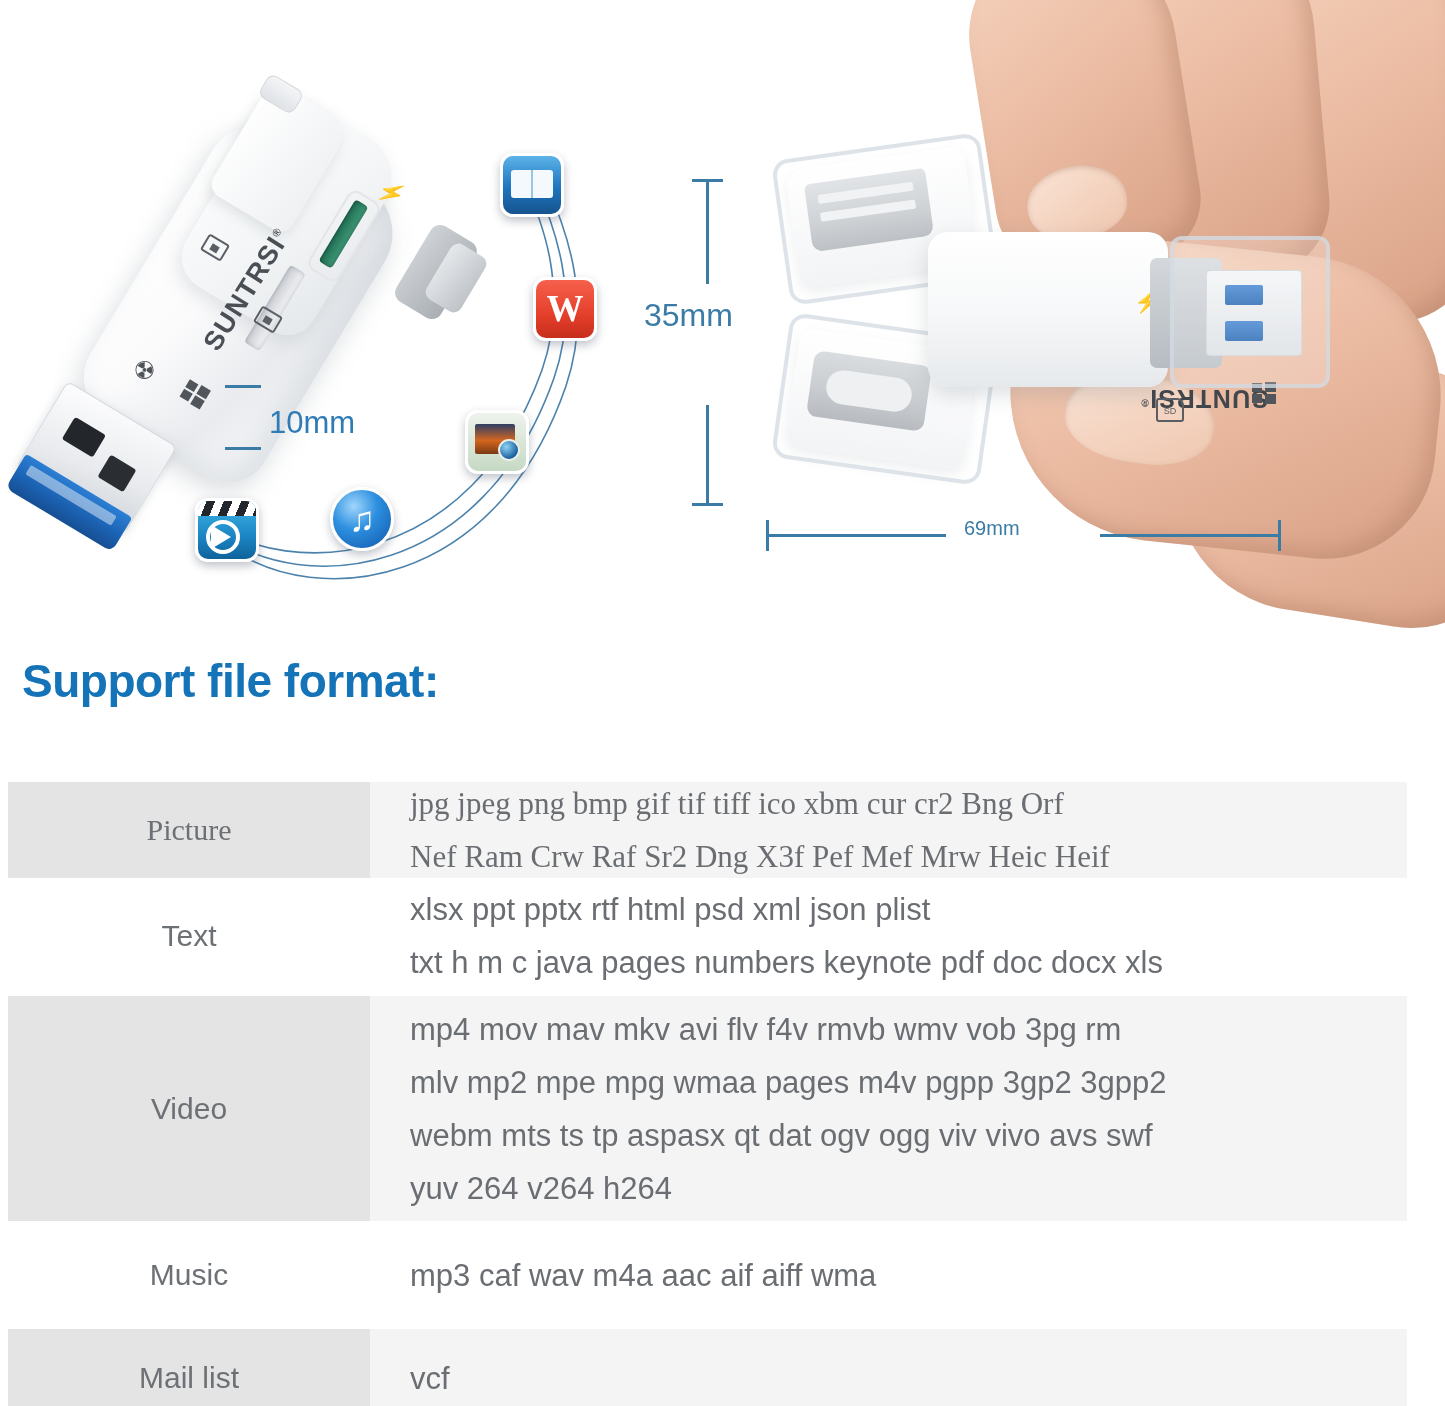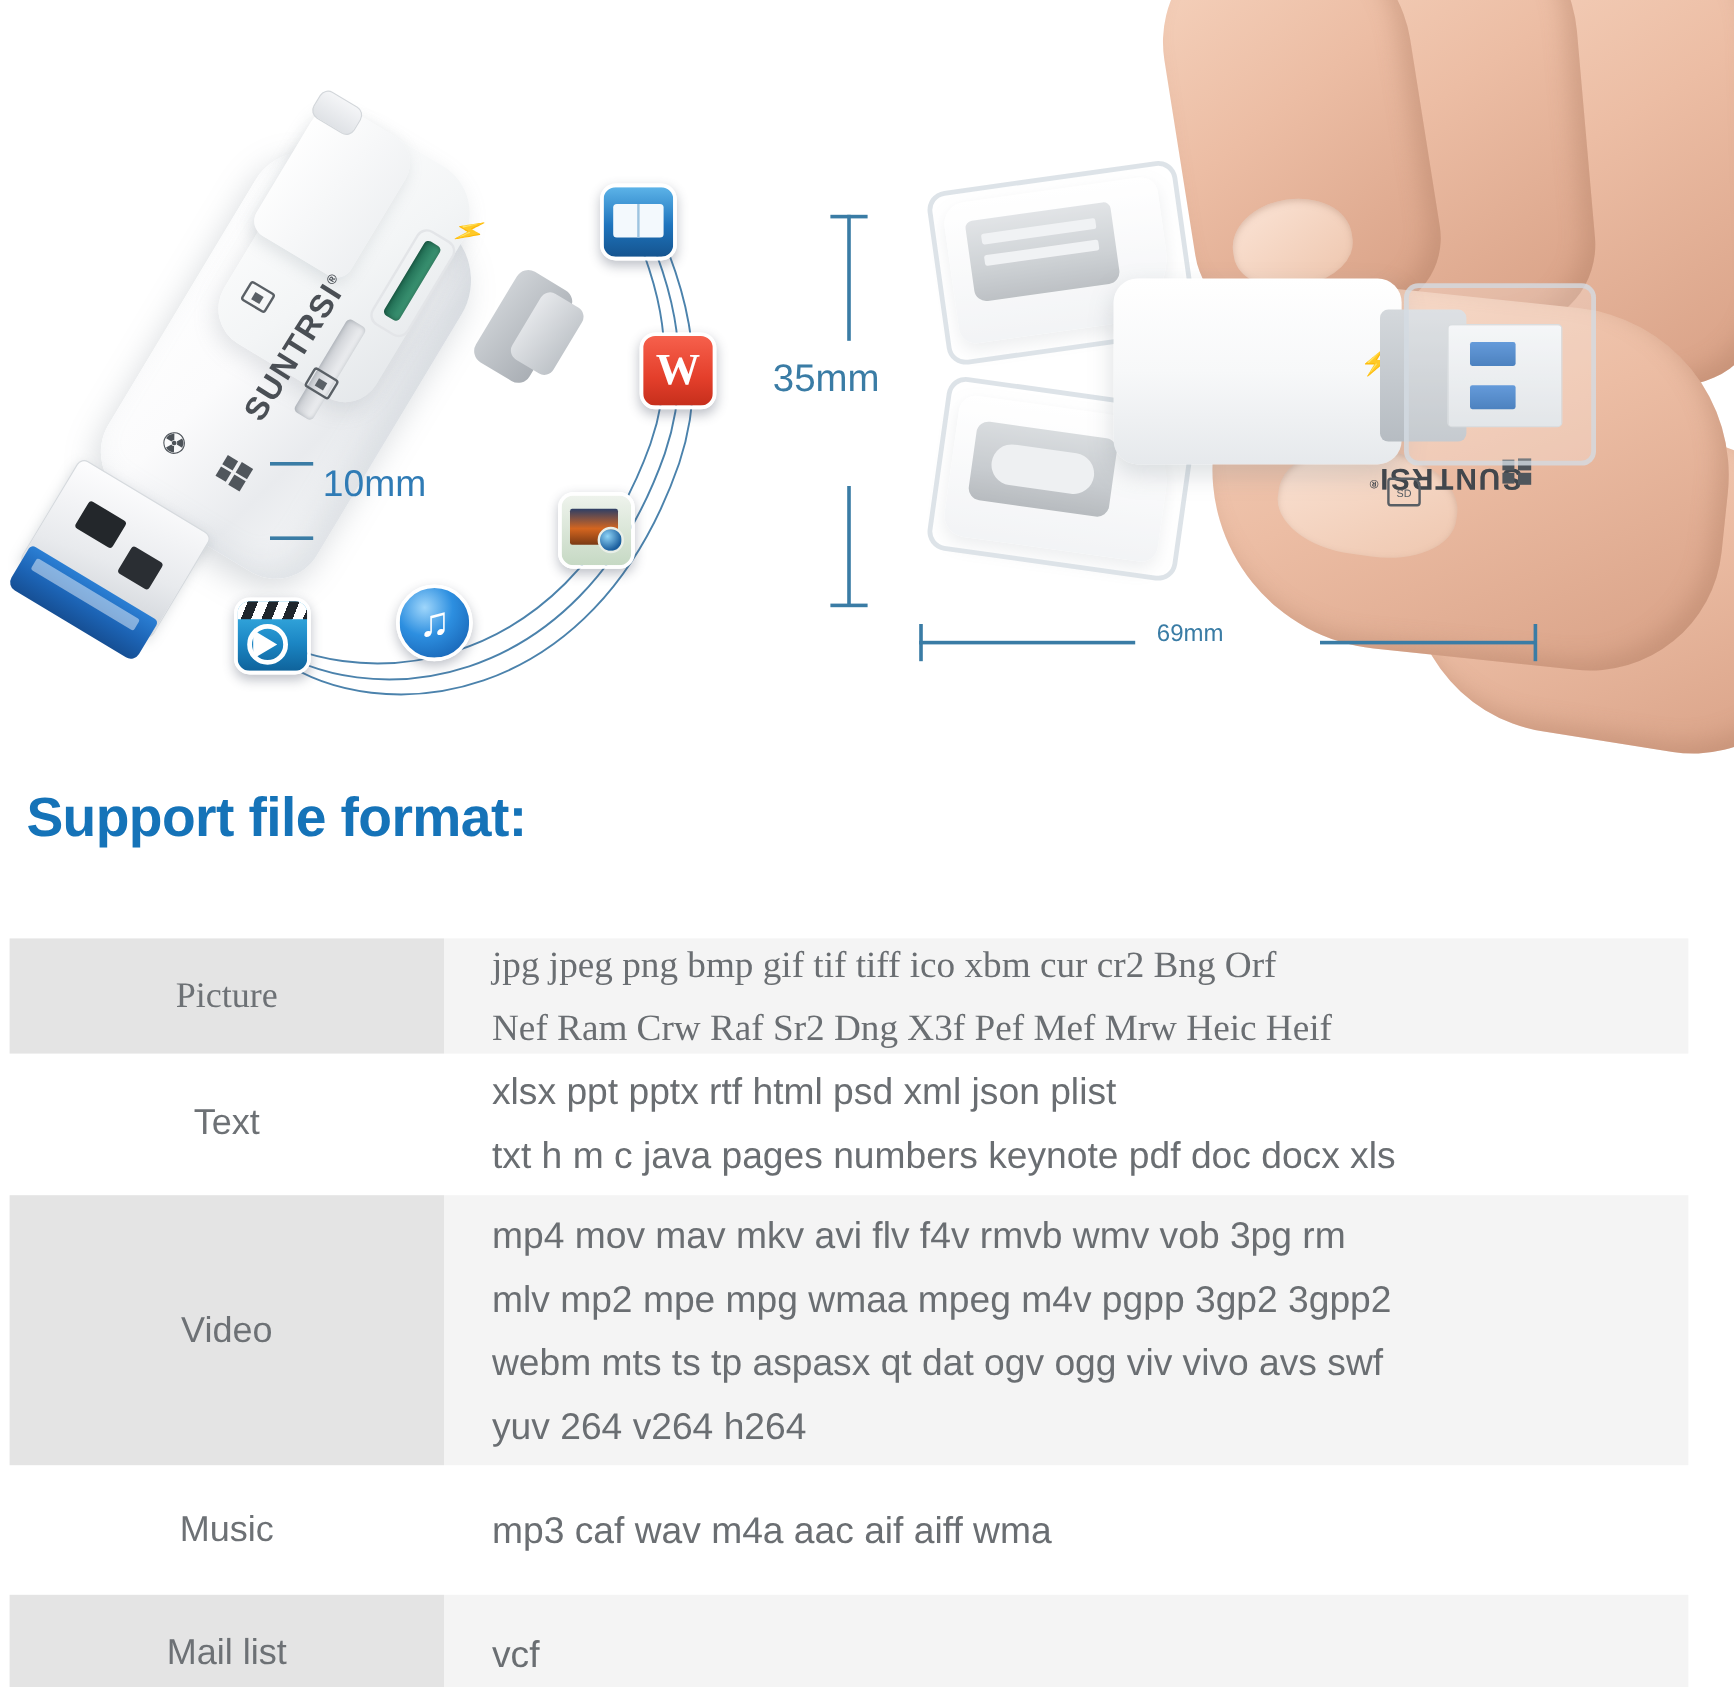--- a/index.html
+++ b/index.html
@@ -170,21 +170,21 @@
   .dim10 {
     position: absolute; left: 225px; top: 385px;
     width: 160px; height: 110px;
   }
   .dim10 .tick {
     position:absolute; left: 0; width: 36px; height: 3px; background:#3a7ca5;
   }
   .dim10 .tick.t1 { top: 0; }
   .dim10 .tick.t2 { top: 62px; }
   .dim10 .lbl {
-    position:absolute; left: 44px; top: 0;
+    position:absolute; left: 44px; top: 20px;
     color:#2f7bb5; font-size: 31px; font-weight: 400;
     white-space: nowrap;
   }
 
   
   .arc-svg { position:absolute; left: 170px; top: 150px; width: 440px; height: 440px; }
   .app-ico {
     position:absolute; width: 64px; height: 64px;
     border-radius: 13px;
     box-shadow: 0 4px 10px rgba(60,70,90,.33);
@@ -585,21 +585,21 @@
       <div class="val-cell">
         <span>xlsx  ppt  pptx  rtf  html  psd  xml  json  plist</span>
         <span>txt  h  m  c  java  pages  numbers  keynote  pdf  doc  docx  xls</span>
       </div>
     </div>
 
     <div class="fmt-row shaded r-video">
       <div class="lbl-cell">Video</div>
       <div class="val-cell">
         <span>mp4  mov  mav  mkv  avi  flv  f4v  rmvb  wmv  vob  3pg  rm</span>
-        <span>mlv  mp2  mpe  mpg  wmaa  mpeg  m4v   pgpp  3gp2  3gpp2</span>
+        <span>mlv  mp2  mpe  mpg  wmaa  pages  m4v   pgpp  3gp2  3gpp2</span>
         <span>webm  mts  ts  tp  aspasx  qt  dat  ogv  ogg  viv  vivo  avs  swf</span>
         <span>yuv 264  v264  h264</span>
       </div>
     </div>
 
     <div class="fmt-row plain r-music">
       <div class="lbl-cell">Music</div>
       <div class="val-cell">
         <span>mp3  caf  wav  m4a  aac  aif  aiff  wma</span>
       </div>

